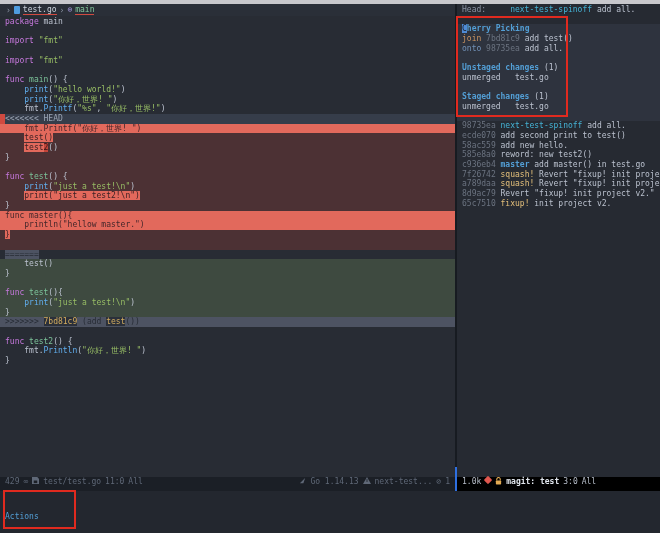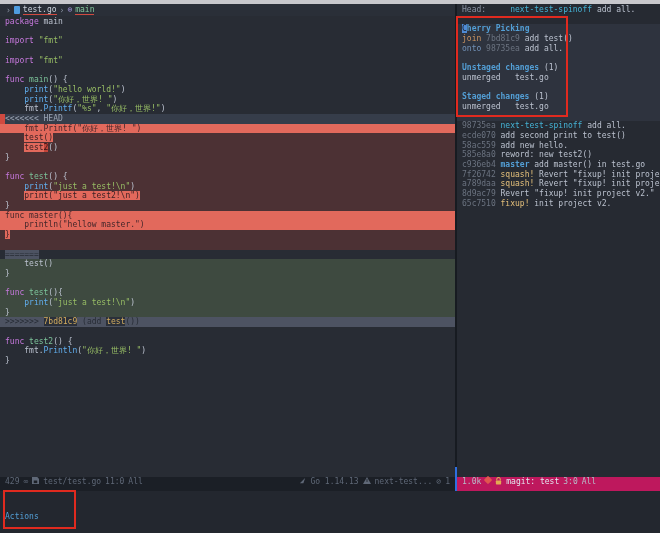--- a/index.html
+++ b/index.html
@@ -54,24 +54,24 @@
   .tk-orange{color:#cc9460}
   .tk-blue2{color:#7292b8}
   .tk-hash{color:#6b7380}
   .tk-yellow{color:#e5c07b}
   .tk-cursor{background:#4f8bd6;color:#1b1f26}
 
   
   .modeline{position:absolute;bottom:0;height:14px;display:flex;align-items:flex-start;
     font-size:8px;white-space:pre;gap:4px;padding:0 5px}
   .modeline-left{left:0;width:455px;background:#1b1f26;color:#5f6877}
-  .modeline-right{left:0;width:203px;background:#be185d;color:#b6bdc9}
+  .modeline-right{left:0;width:203px;background:#000000;color:#b6bdc9}
   .ml-spacer{flex:1}
   .ml-ic{display:inline-flex;align-items:center}
-  .mr-buffer{color:#e2e7ef;font-weight:normal}
+  .mr-buffer{color:#e2e7ef;font-weight:bold}
   .git-ic{width:6px;height:6px;background:#e0574f;transform:rotate(45deg);border-radius:1px;display:inline-block}
 
   
   .echo-area{position:absolute;left:0;top:491px;width:660px;height:42px;background:#23272f}
   .transient{padding:2px 0 0 5px;font-size:8px;white-space:pre}
   .tr-line{height:11px;line-height:11px}
   .tr-head{color:#539fd6}
 
   
   .annotation{position:absolute;border:2px solid #e02a1f;z-index:9;background:transparent}

